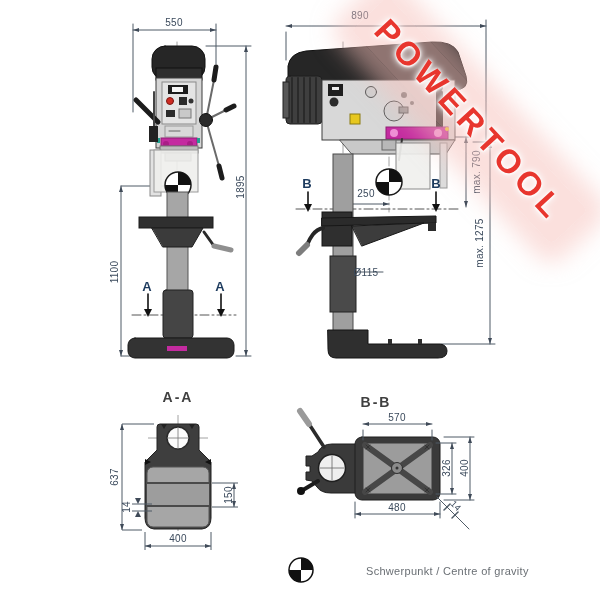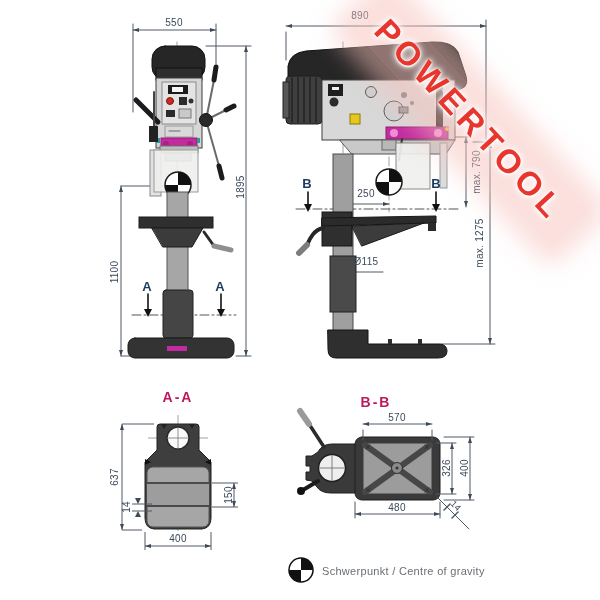--- a/index.html
+++ b/index.html
@@ -4,25 +4,25 @@
 <style>
   html,body{margin:0;padding:0;background:#fff;}
   #stage{position:relative;width:600px;height:600px;background:#fff;overflow:hidden;
          font-family:"Liberation Sans","DejaVu Sans",sans-serif;}
   svg{position:absolute;left:0;top:0;}
   .hlab,.vlab,.dlab,.llab{position:absolute;font-size:10px;color:#3b4a5c;white-space:nowrap;
     letter-spacing:.3px;}
   .hlab{transform:translate(-50%,-50%);}
   .vlab{transform:translate(-50%,-50%) rotate(-90deg);}
   .dlab{transform:translate(-50%,-50%) rotate(45deg);font-size:9px;}
-  .llab{transform:translateY(-50%);color:#6a6f74;font-size:11px;}
+  .llab{transform:translateY(-50%);color:#6a6f74;font-size:11px;margin-left:44px;}
   .seclab{position:absolute;transform:translate(-50%,-50%);font-size:13px;font-weight:bold;
     color:#1d3b5e;}
   .sectitle{position:absolute;transform:translate(-50%,-50%);font-size:14px;font-weight:bold;
-    color:#be185d;letter-spacing:2px;}
+    color:#404040;letter-spacing:2px;}
   .watermark{position:absolute;left:388px;top:-4px;transform-origin:0 0;transform:rotate(47deg);
     font-size:33px;font-weight:bold;letter-spacing:5px;color:#e8362e;
     padding:6px 16px;background:rgba(248,193,188,0.5);border-radius:6px;
     box-shadow:0 0 22px 18px rgba(248,193,188,0.5);
     text-shadow:0 0 3px #fff,0 0 6px #fff,0 0 10px #fff,1px 1px 2px rgba(255,255,255,.95);
     z-index:5;}
 </style>
 </head>
 <body>
 
@@ -285,21 +285,21 @@
 <span class="hlab" style="left:174px;top:22px">550</span>
 <span class="vlab" style="left:240px;top:187px">1895</span>
 <span class="vlab" style="left:114px;top:272px">1100</span>
 <span class="seclab" style="left:147px;top:286px">A</span>
 <span class="seclab" style="left:220px;top:286px">A</span>
 
 <span class="hlab" style="left:360px;top:15px">890</span>
 <span class="hlab" style="left:366px;top:193px">250</span>
 <span class="vlab" style="left:476px;top:172px">max. 790</span>
 <span class="vlab" style="left:479px;top:243px">max. 1275</span>
-<span class="hlab" style="left:366px;top:261px">Ø115</span>
+<span class="hlab" style="left:366px;top:272px">Ø115</span>
 <span class="seclab" style="left:307px;top:183px">B</span>
 <span class="seclab" style="left:436px;top:183px">B</span>
 
 <span class="sectitle" style="left:178px;top:397px">A-A</span>
 <span class="vlab" style="left:114px;top:477px">637</span>
 <span class="hlab" style="left:178px;top:538px">400</span>
 <span class="vlab" style="left:228px;top:495px">150</span>
 <span class="vlab" style="left:126px;top:507px">14</span>
 
 <span class="sectitle" style="left:376px;top:402px">B-B</span>

